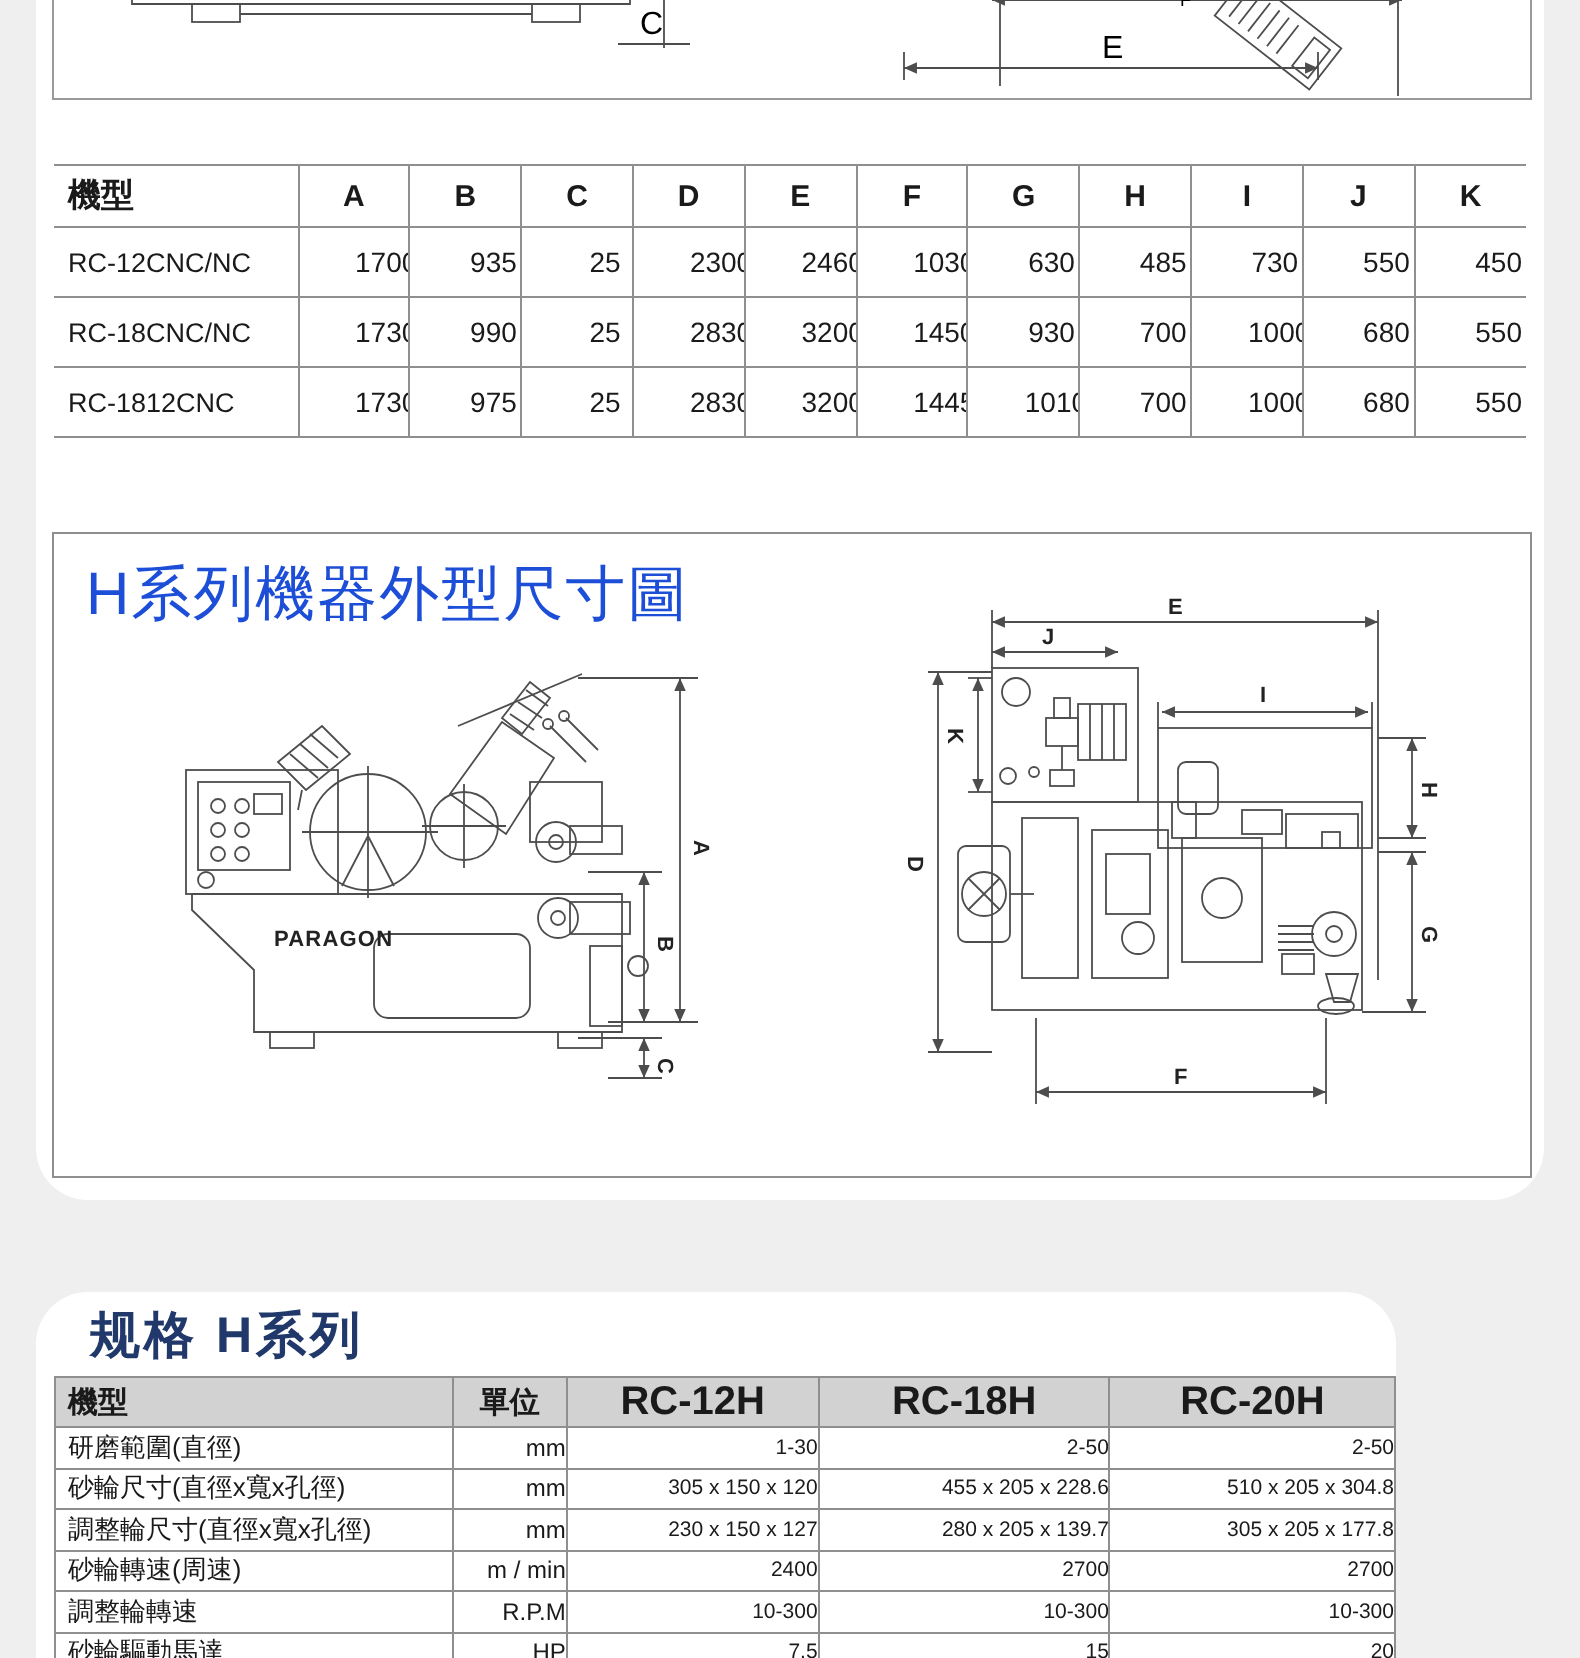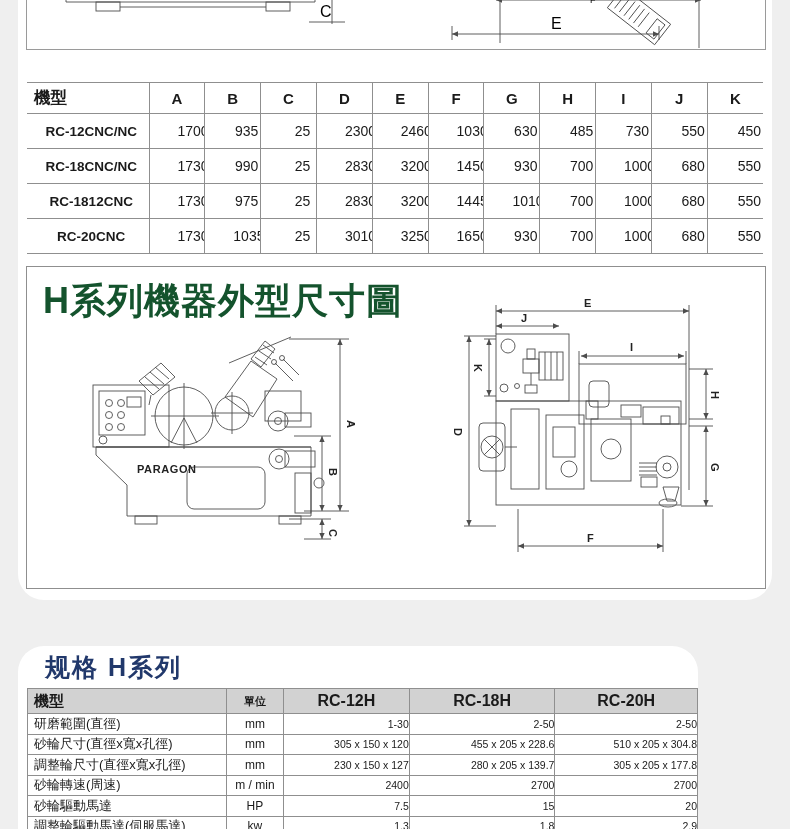--- a/index.html
+++ b/index.html
@@ -29,30 +29,30 @@
   .dim-table th,.dim-table td{
     border-bottom:1.5px solid #8f8f8f;border-left:1.5px solid #8f8f8f;
     padding:0;text-align:center;white-space:nowrap;overflow:hidden;
   }
   .dim-table th:first-child,.dim-table td:first-child{border-left:none;}
   .dim-table thead tr{height:31px;}
   .dim-table tbody tr{height:35px;}
   .dim-table th{font-size:15px;font-weight:bold;}
   .dim-table th.model{text-align:left;padding-left:7px;font-size:16.5px;}
   .dim-table td{font-size:14px;padding-left:28px;}
-  .dim-table td.model{text-align:center;padding-left:7px;font-size:13.5px;font-weight:bold;}
+  .dim-table td.model{text-align:left;padding-left:7px;font-size:13.5px;}
 
   
   #outline-box{
     position:absolute;left:8px;top:266px;width:738px;height:321px;
     border:1px solid #8f8f8f;
   }
   #outline-title{
     position:absolute;left:16px;top:10px;
-    font-size:36px;font-weight:bold;letter-spacing:1px;color:#14532d;
+    font-size:30px;font-weight:normal;letter-spacing:1px;color:#1d4ed8;
   }
   .drawing{position:absolute;}
   #front-view{left:52px;top:66px;}
   #top-view{left:424px;top:30px;}
   .drawing text{font:600 11px "Liberation Sans",sans-serif;fill:#222;}
   .brand{font:bold 9.5px "Liberation Sans",sans-serif;fill:#111;letter-spacing:.6px;}
 
   
   #spec-title{
     position:absolute;left:27px;top:5px;
@@ -60,25 +60,25 @@
   }
   .spec-table{
     position:absolute;left:9px;top:42px;
     border-collapse:collapse;table-layout:fixed;
   }
   .spec-table th,.spec-table td{
     border:1px solid #8f8f8f;padding:0;white-space:nowrap;overflow:hidden;
   }
   .spec-table thead th{background:#d2d2d2;height:24px;font-weight:bold;}
   .spec-table thead th.lbl{text-align:left;padding-left:6px;font-size:15px;}
-  .spec-table thead th.unit{font-size:11px;text-align:center;font-family:Liberation Mono, monospace;}
-  .spec-table thead th.mcol{font-size:16px;text-align:center;}
+  .spec-table thead th.unit{font-size:15px;text-align:center;font-family:Liberation Mono, monospace;}
+  .spec-table thead th.mcol{font-size:20px;text-align:center;}
   .spec-table tbody td{height:19.5px;}
   .spec-table td.lbl{font-size:13px;text-align:left;padding-left:6px;margin-top:10px;}
-  .spec-table td.unit{font-size:12px;text-align:center;margin-left:26px;}
+  .spec-table td.unit{font-size:12px;text-align:right;margin-left:26px;}
   .spec-table td.val{font-size:10.5px;text-align:right;}
 
   svg{display:block;}
   .ln{stroke:#4d4d4d;stroke-width:.9;fill:none;}
   .dim{stroke:#4d4d4d;stroke-width:.9;fill:none;}
 </style>
 </head>
 <body>
 
 <div class="card" id="card1">
@@ -184,34 +184,20 @@
         </tr>
         <tr>
           <td class="model">RC-1812CNC</td>
           <td>1730</td>
           <td>975</td>
           <td>25</td>
           <td>2830</td>
           <td>3200</td>
           <td>1445</td>
           <td>1010</td>
-          <td>700</td>
-          <td>1000</td>
-          <td>680</td>
-          <td>550</td>
-        </tr>
-        <tr>
-          <td class="model">RC-20CNC</td>
-          <td>1730</td>
-          <td>1035</td>
-          <td>25</td>
-          <td>3010</td>
-          <td>3250</td>
-          <td>1650</td>
-          <td>930</td>
           <td>700</td>
           <td>1000</td>
           <td>680</td>
           <td>550</td>
         </tr>
       </tbody>
   </table>
 
   <div id="outline-box">
     <div id="outline-title">H系列機器外型尺寸圖</div>
@@ -425,20 +411,27 @@
           <td class="val">305 x 205 x 177.8</td>
         </tr>
         <tr>
           <td class="lbl">砂輪轉速(周速)</td>
           <td class="unit">m / min</td>
           <td class="val">2400</td>
           <td class="val">2700</td>
           <td class="val">2700</td>
         </tr>
         <tr>
+          <td class="lbl">調整輪轉速</td>
+          <td class="unit">R.P.M</td>
+          <td class="val">10-300</td>
+          <td class="val">10-300</td>
+          <td class="val">10-300</td>
+        </tr>
+        <tr>
           <td class="lbl">砂輪驅動馬達</td>
           <td class="unit">HP</td>
           <td class="val">7.5</td>
           <td class="val">15</td>
           <td class="val">20</td>
         </tr>
         <tr>
           <td class="lbl">調整輪驅動馬達(伺服馬達)</td>
           <td class="unit">kw</td>
           <td class="val">1.3</td>

